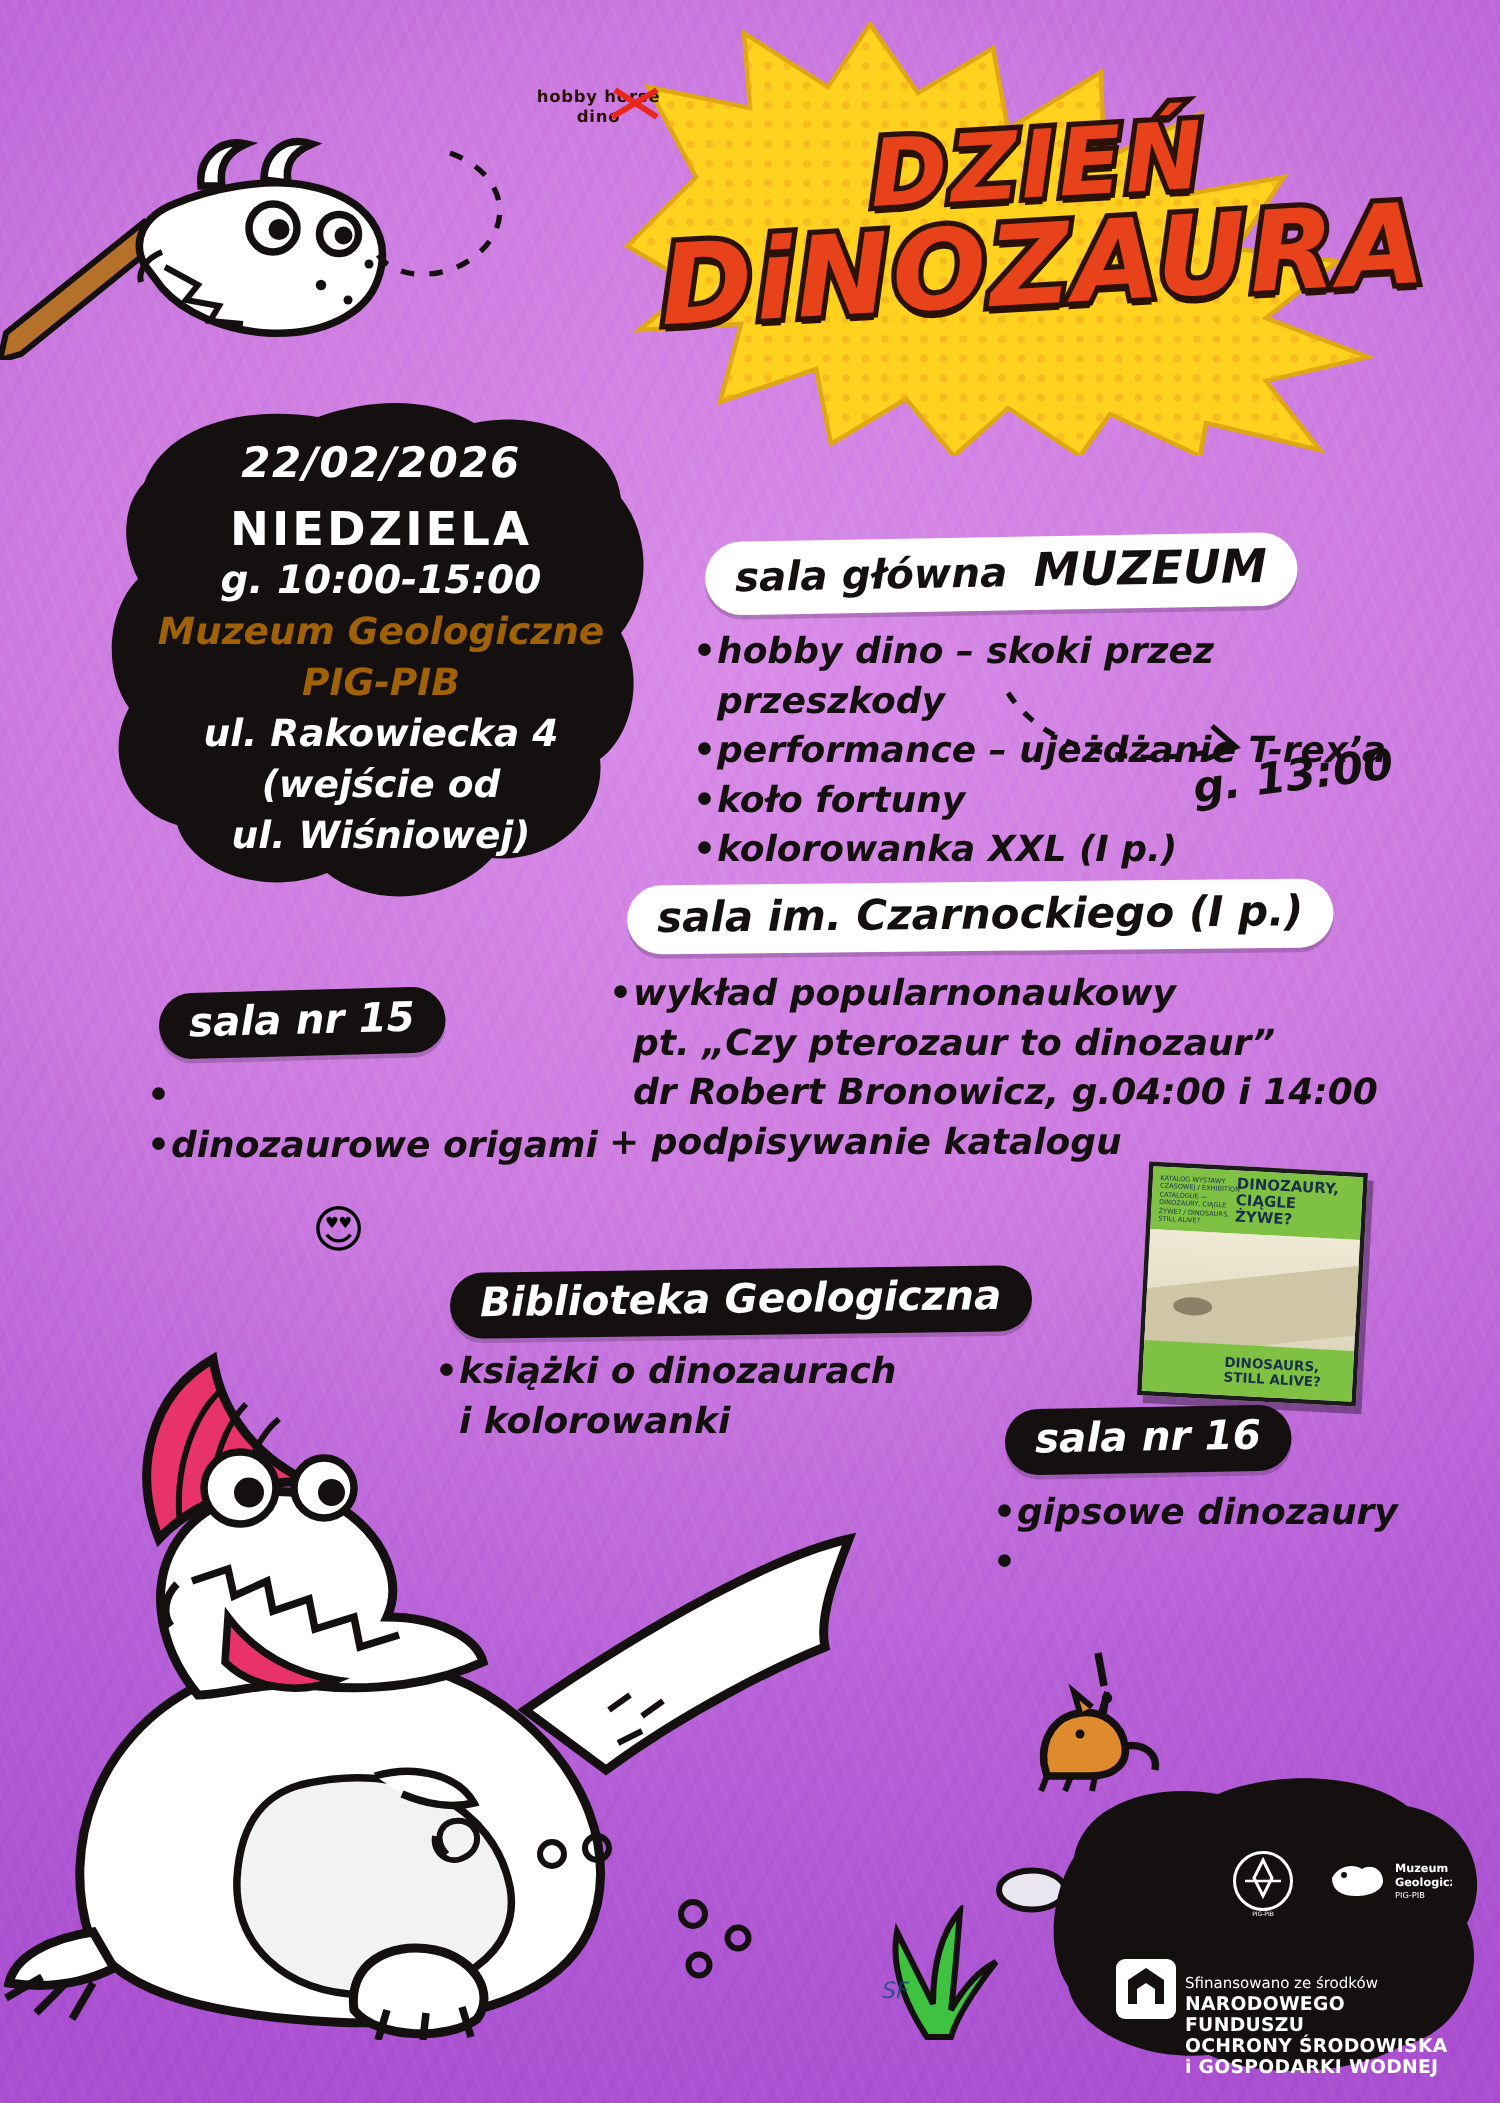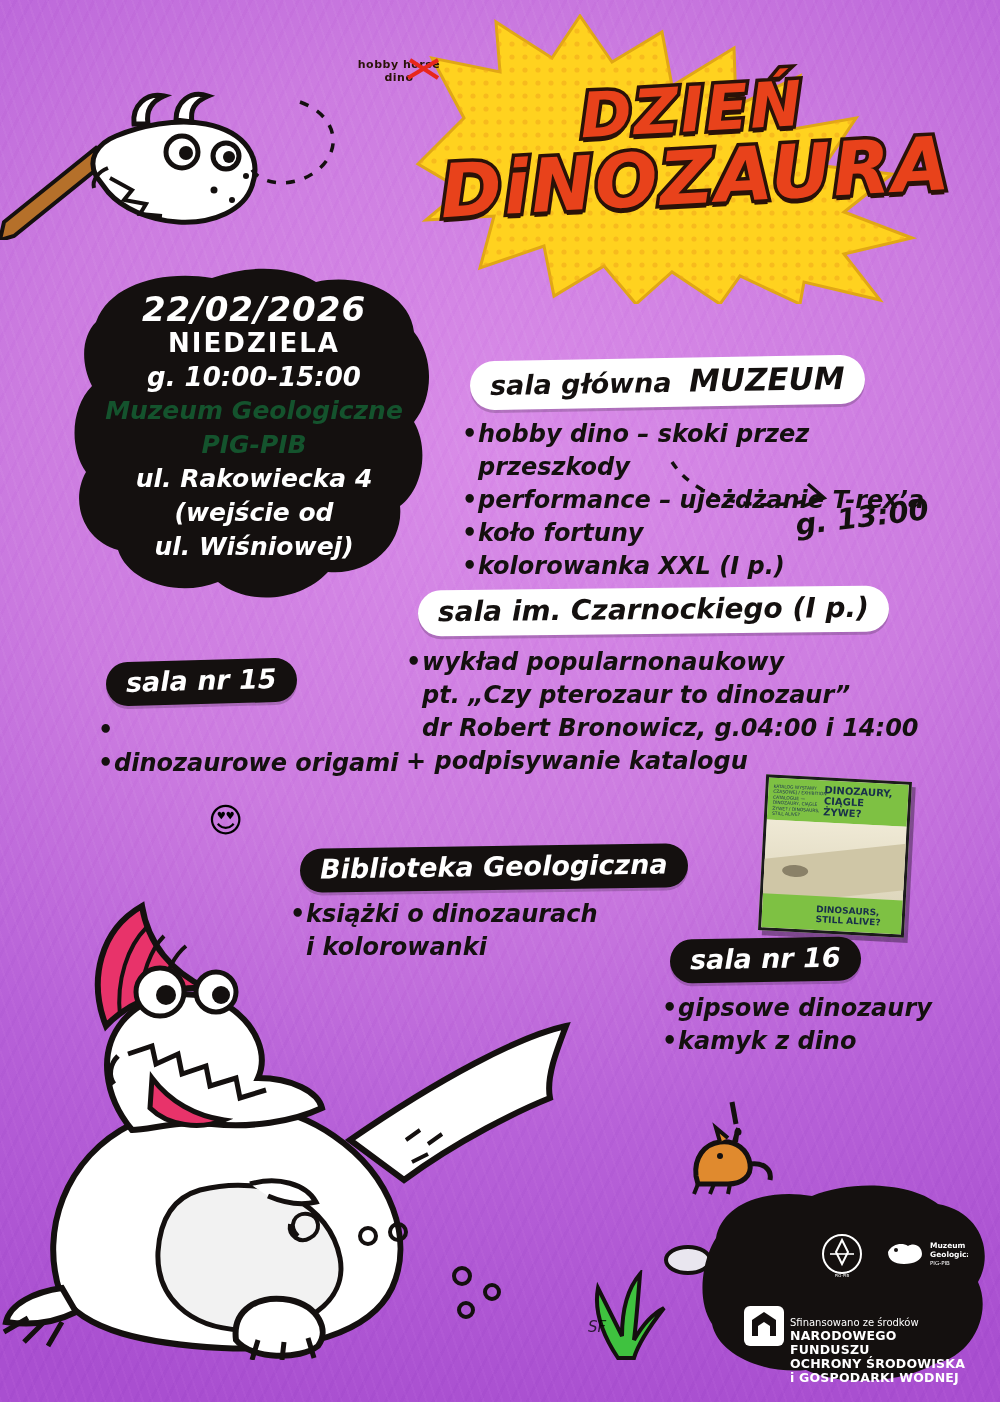--- a/index.html
+++ b/index.html
@@ -36,24 +36,24 @@
   .t2{font-size:74px;line-height:74px;}
 
   
   .hh-label{position:absolute;left:344px;top:58px;width:110px;text-align:center;
     font-size:11px;font-weight:bold;color:#2a1208;line-height:13px;letter-spacing:.5px;}
 
   
   .infoblob{position:absolute;left:70px;top:258px;width:370px;height:360px;}
   .infotext{position:absolute;left:78px;top:292px;width:352px;text-align:center;color:#fff;
     font-weight:bold;line-height:34px;}
-  .infotext .date{font-size:34px;font-style:italic;letter-spacing:1px;}
-  .infotext .day{font-size:26px;letter-spacing:2px;}
+  .infotext .date{font-size:28px;font-style:italic;letter-spacing:1px;}
+  .infotext .day{font-size:31px;letter-spacing:2px;margin-top:10px;}
   .infotext .hours{font-size:26px;font-style:italic;}
-  .infotext .museum{font-size:25px;color:#14532d;font-style:italic;}
+  .infotext .museum{font-size:25px;color:#a16207;font-style:italic;}
   .infotext .addr{font-size:25px;font-style:italic;}
 
   
   .pill{position:absolute;background:#fff;border-radius:26px;padding:5px 20px 8px;
     font-weight:bold;font-style:italic;color:#14100f;white-space:nowrap;
     box-shadow:0 3px 0 rgba(0,0,0,.18);}
   .pill.dark{background:#14100f;color:#fff;}
   .pill span{display:inline-block;}
 
   
@@ -83,21 +83,21 @@
     border-radius:50%;background:#8a8168;}
 
   
   .sponsorblob{position:absolute;left:700px;top:1178px;width:290px;height:210px;}
   .sp-logos{position:absolute;left:818px;top:1232px;width:150px;height:48px;}
   .sp-text{position:absolute;left:790px;top:1305px;width:190px;color:#fff;}
   .sp-text .small{font-size:10px;line-height:12px;margin-top:12px;}
   .sp-text .big{font-size:12.5px;font-weight:bold;line-height:14px;letter-spacing:.2px;}
 
   .emoji{position:absolute;left:208px;top:800px;font-size:34px;}
-  .signature{position:absolute;left:588px;top:1318px;font-size:15px;color:#000000;font-style:italic;opacity:.75;}
+  .signature{position:absolute;left:588px;top:1318px;font-size:15px;color:#0c4a6e;font-style:italic;opacity:.75;}
 </style>
 </head>
 <body>
 
 <div class="texture"></div>
 
 <div class="poster">
 
   <div class="burst">
     <svg width="580" height="290" viewBox="0 0 580 290">
@@ -248,21 +248,20 @@
   <div class="pill dark" style="left:670px;top:938px;font-size:27px;transform:rotate(-1deg);">
     <span>sala nr 16</span>
   </div>
   <div class="list" style="left:662px;top:992px;width:330px;font-size:24px;line-height:33px;">
     <div class="li">
         <span class="dot">•</span>
         <span>gipsowe dinozaury</span>
       </div>
     <div class="li">
         <span class="dot">•</span>
-        <span>kamyk z dino</span>
       </div>
   </div>
 
   <svg style="position:absolute;left:0px;top:840px;width:700px;height:520px;" viewBox="0 0 700 520">
 
     <path d="M350 300 C440 238 520 196 566 186 C556 212 546 238 550 258
              C520 270 458 300 404 340 Z" fill="#fff" stroke="#14100f" stroke-width="6"></path>
 
     <path d="M60 452 C40 392 64 318 132 284 C196 252 280 258 334 296
              C392 336 414 400 392 448 C370 494 300 512 222 508

